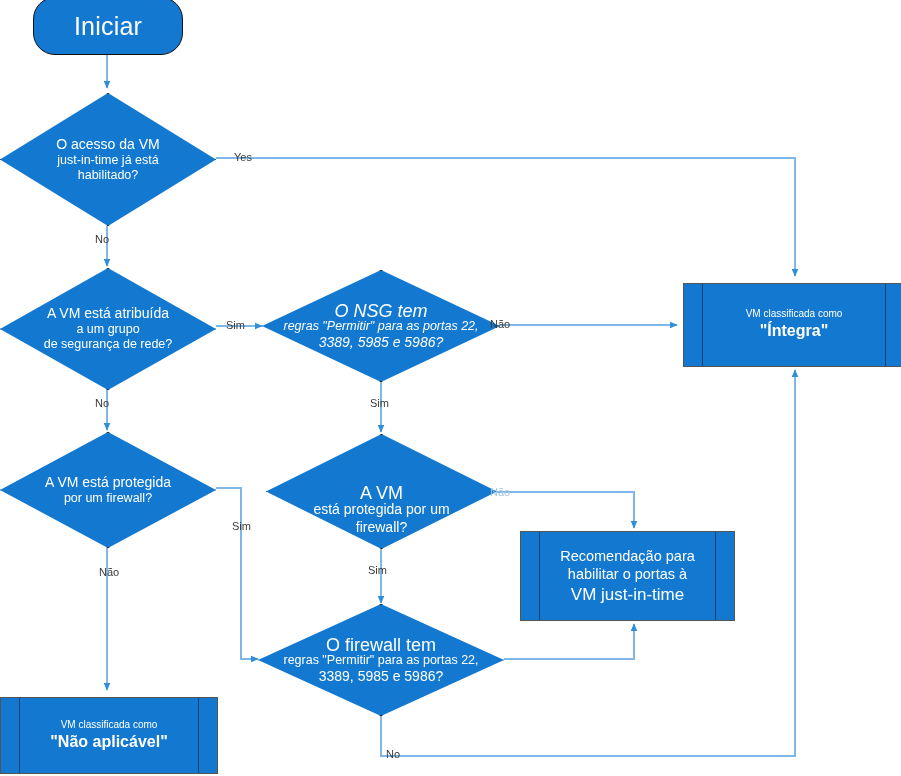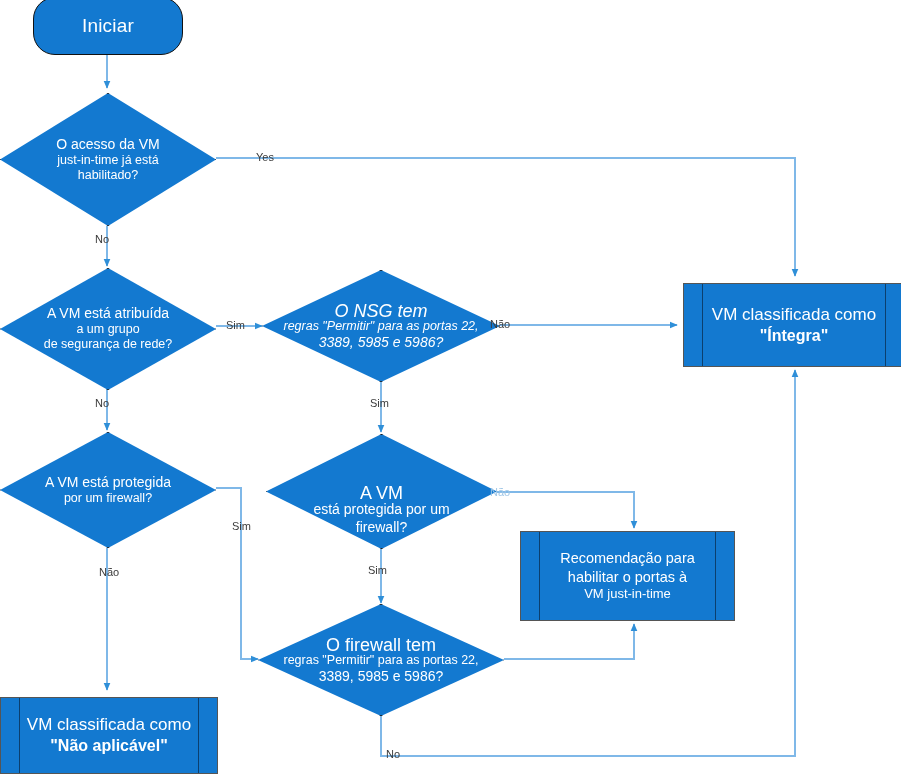--- a/index.html
+++ b/index.html
@@ -33,21 +33,21 @@
     color:#ffffff;
   }
 
   
   .terminator{
     background:#1379D0;
     border:1px solid #111111;
     border-radius:22px;
   }
   .terminator .ttl{
-    font-size:19px;
+    font-size:25px;
     letter-spacing:.2px;
   }
 
   
   .diamond{
     background:transparent;
     border:0;
   }
   .diamond .dshape{
     position:absolute;
@@ -91,25 +91,25 @@
     background:#0b3f6e;
   }
   .proc::before{left:18px;}
   .proc::after{right:18px;}
   .proc .ptext{
     position:relative;
     z-index:2;
     line-height:1.28;
     padding:0 22px;
   }
-  .ptext .l1{display:block;font-size:17px;text-align:center;}
+  .ptext .l1{display:block;font-size:10px;text-align:center;}
   .ptext .l2{display:block;font-size:16px;font-weight:bold;}
   .ptext .r1{display:block;font-size:14.5px;}
   .ptext .r2{display:block;font-size:14.5px;}
-  .ptext .r3{display:block;font-size:13px;}
+  .ptext .r3{display:block;font-size:17px;}
 
   
   .elabel{
     position:absolute;
     font-size:11px;
     color:#3b3b3b;
     background:transparent;
     white-space:nowrap;
     line-height:1;
   }
@@ -228,21 +228,21 @@
   </div>
 
   <div class="node proc" style="left:520px; top:531px; width:215px; height:90px;">
     <span class="ptext">
       <span class="r1">Recomendação para</span>
       <span class="r2">habilitar o portas à</span>
       <span class="r3">VM just-in-time</span>
     </span>
   </div>
 
-  <div class="elabel" style="left:234px; top:152px;margin-left:22px;">Yes</div>
+  <div class="elabel" style="left:234px; top:152px;">Yes</div>
 
   <div class="elabel" style="left:95px; top:234px;">No</div>
 
   <div class="elabel" style="left:226px; top:320px;">Sim</div>
 
   <div class="elabel" style="left:95px; top:398px;">No</div>
 
   <div class="elabel" style="left:490px; top:319px;">Não</div>
 
   <div class="elabel" style="left:370px; top:398px;">Sim</div>

